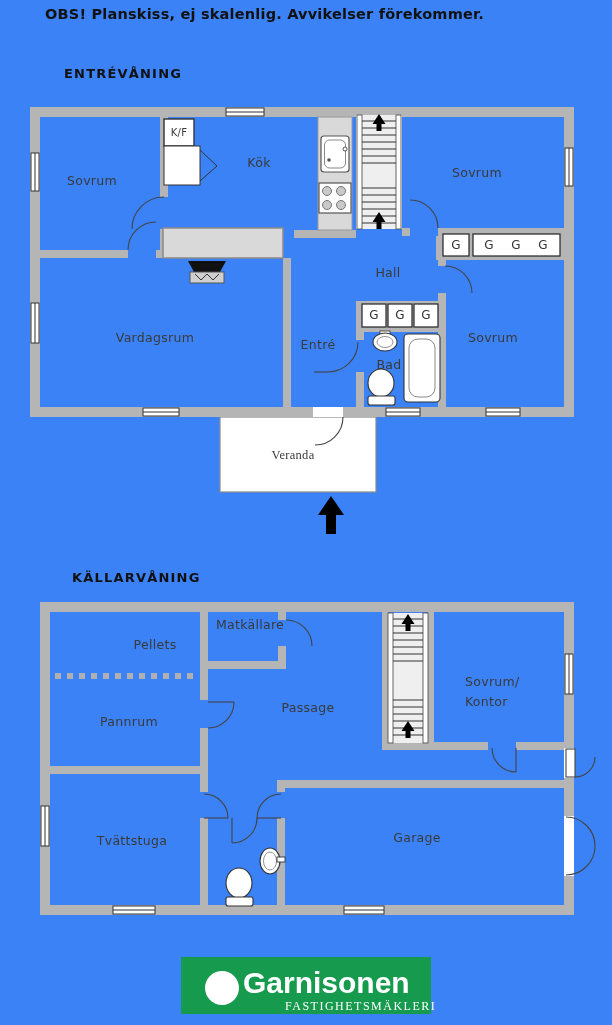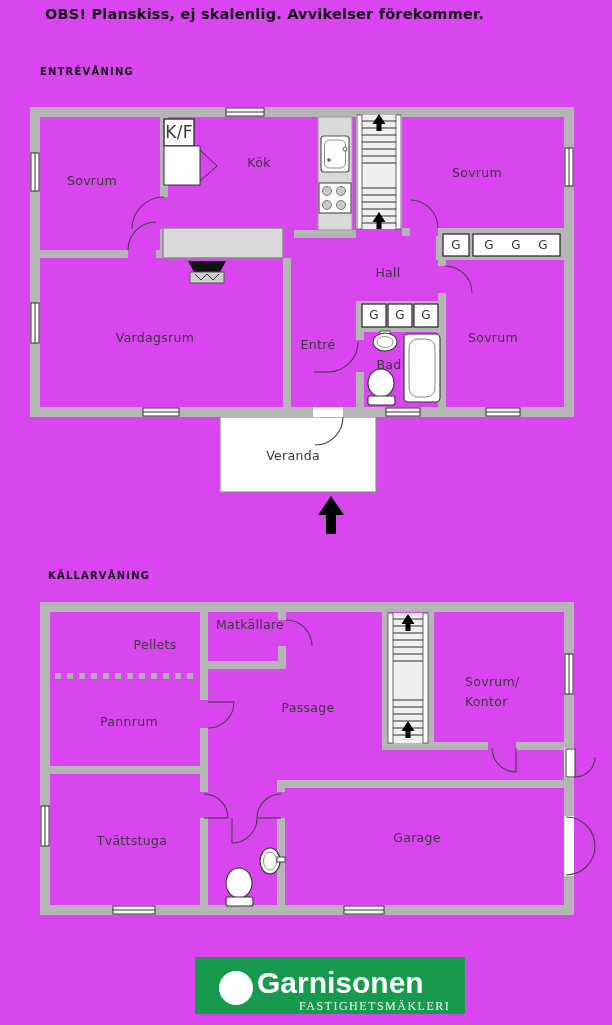--- a/index.html
+++ b/index.html
@@ -1,38 +1,38 @@
 <!DOCTYPE html>
 <html><head>
 <meta charset="utf-8">
 <style>
   html,body{margin:0;padding:0;background:#fff;}
   #stage{
-    position:relative;width:612px;height:1025px;background:#d946ef;
+    position:relative;width:612px;height:1025px;background:#3b82f6;
     font-family:"DejaVu Sans","Liberation Sans",sans-serif;overflow:hidden;
   }
   .lbl{
     position:absolute;transform:translate(-50%,-50%);
     font-size:12.5px;color:#3a3a3a;white-space:nowrap;letter-spacing:.3px;
   }
-  .lbl.small{font-size:17px;}
+  .lbl.small{font-size:10px;}
   .lbl.g{font-size:12px;color:#333;}
   .lbl.left-align{transform:none;}
   .heading{
-    position:absolute;font-weight:bold;font-size:10px;color:#111;
-    letter-spacing:1.2px;white-space:nowrap;
+    position:absolute;font-weight:bold;font-size:13px;color:#111;
+    letter-spacing:1.2px;white-space:nowrap;margin-left:24px;
   }
   .disclaimer{
     position:absolute;left:45px;top:6px;font-weight:bold;font-size:14.5px;
     color:#111;letter-spacing:.2px;white-space:nowrap;
   }
   svg{position:absolute;left:0;top:0;}
   
   #logo{
-    position:absolute;left:195px;top:957px;width:270px;height:57px;
+    position:absolute;left:181px;top:957px;width:250px;height:57px;
   }
   #logo .plate{position:absolute;inset:0;}
   #logo .dot{
     position:absolute;left:24px;top:14px;width:34px;height:34px;border-radius:50%;
     background:#fff;
   }
   #logo .name{
     position:absolute;left:62px;top:9px;font-size:30px;font-weight:bold;color:#fff;
     font-family:"Liberation Sans","DejaVu Sans",sans-serif;letter-spacing:0;
   }
@@ -289,21 +289,21 @@
 
   <span class="lbl" style="left:92px;top:180px;">Sovrum</span>
   <span class="lbl" style="left:259px;top:162px;">Kök</span>
   <span class="lbl small" style="left:179px;top:132px;">K/F</span>
   <span class="lbl" style="left:477px;top:172px;">Sovrum</span>
   <span class="lbl" style="left:360px;top:272px;margin-left:28px;">Hall</span>
   <span class="lbl" style="left:155px;top:337px;">Vardagsrum</span>
   <span class="lbl" style="left:318px;top:344px;">Entré</span>
   <span class="lbl" style="left:389px;top:364px;">Bad</span>
   <span class="lbl" style="left:493px;top:337px;">Sovrum</span>
-  <span class="lbl" style="left:293px;top:455px;">Veranda</span>
+  <span class="lbl" style="left:293px;top:455px;font-family:Liberation Serif, serif;">Veranda</span>
 
   <span class="lbl g" style="left:456px;top:245px;">G</span>
   <span class="lbl g" style="left:489px;top:245px;">G</span>
   <span class="lbl g" style="left:516px;top:245px;">G</span>
   <span class="lbl g" style="left:543px;top:245px;">G</span>
   <span class="lbl g" style="left:374px;top:315px;">G</span>
   <span class="lbl g" style="left:400px;top:315px;">G</span>
   <span class="lbl g" style="left:426px;top:315px;">G</span>
 
   <span class="lbl" style="left:130px;top:644px;margin-left:25px;">Pellets</span>

